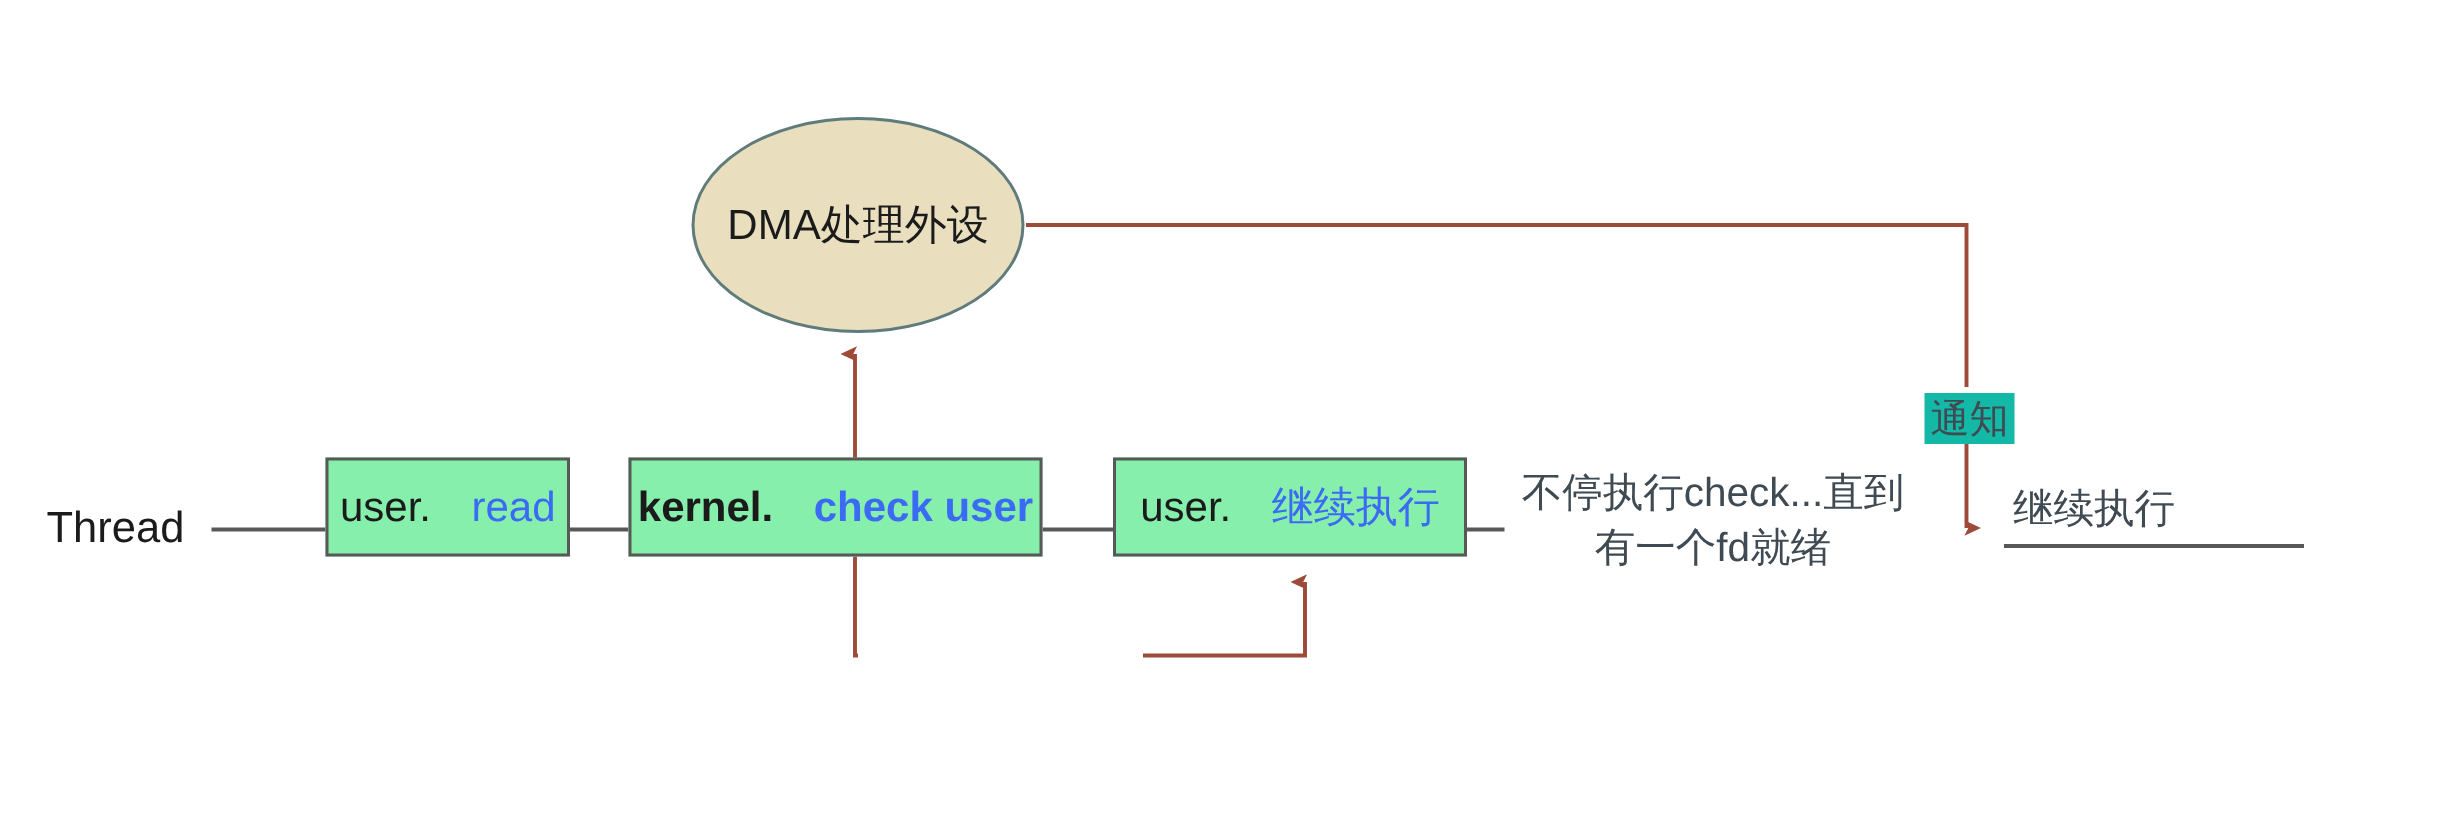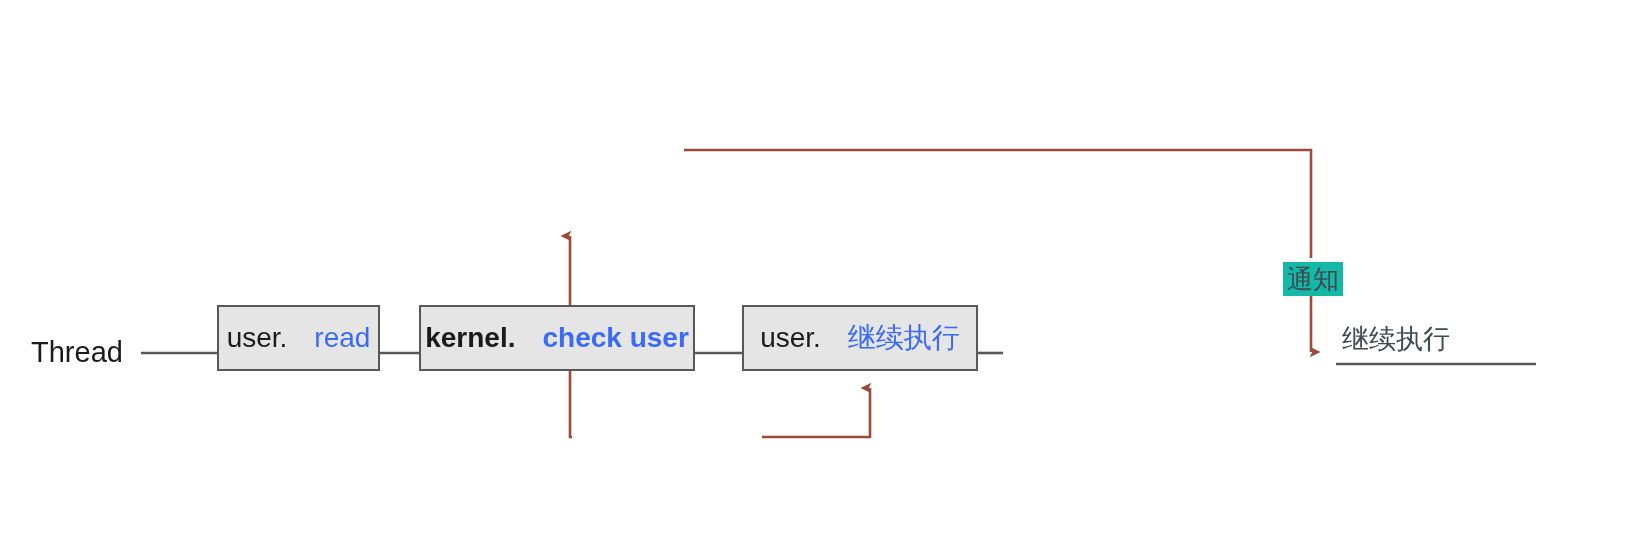--- a/index.html
+++ b/index.html
@@ -46,21 +46,21 @@
     top: 335px;
     font-size: 29px;
     color: #1b1b1b;
   }
 
   
   .node-box {
     position: absolute;
     box-sizing: border-box;
     border: 2px solid #585858;
-    background: #e5e5e5;
+    background: #86efac;
     display: flex;
     align-items: center;
     justify-content: center;
     font-size: 28px;
     color: #1b1b1b;
     white-space: nowrap;
   }
   .node-box .seg-plain { color: #1b1b1b; }
   .node-box .seg-accent { color: #3b6bf5; }
   .node-box .seg-plain + .seg-accent { margin-left: 27px; }
@@ -149,35 +149,42 @@
     </g>
 
     <g stroke="#9e4a38" stroke-width="2.6" fill="none">
       <path d="M684,150 L1311,150 L1311,258"></path>
       <path d="M1311,296 L1311,352" marker-end="url(#arrow-red-down)"></path>
     </g>
   </svg>
 
   <div class="lbl dark" id="thread-label">Thread</div>
 
+  <div id="dma-ellipse">
+    <span>DMA处理外设</span>
+  </div>
 
   <div class="node-box" id="box-user-read">
     <span class="seg-plain">user.</span>
     <span class="seg-accent">read</span>
   </div>
 
   <div class="node-box" id="box-kernel-check">
     <span class="seg-plain">kernel.</span>
     <span class="seg-accent">check user</span>
   </div>
 
   <div class="node-box" id="box-user-state">
     <span class="seg-plain">user.</span>
     <span class="seg-accent">继续执行</span>
   </div>
 
 
+  <div class="lbl center" id="label-loop-check">
+    <div>不停执行check...直到</div>
+    <div>有一个fd就绪</div>
+  </div>
 
   <div class="lbl" id="label-notify">通知</div>
 
   <div class="lbl" id="label-continue">继续执行</div>
 
 </div>
 
 </body></html>

